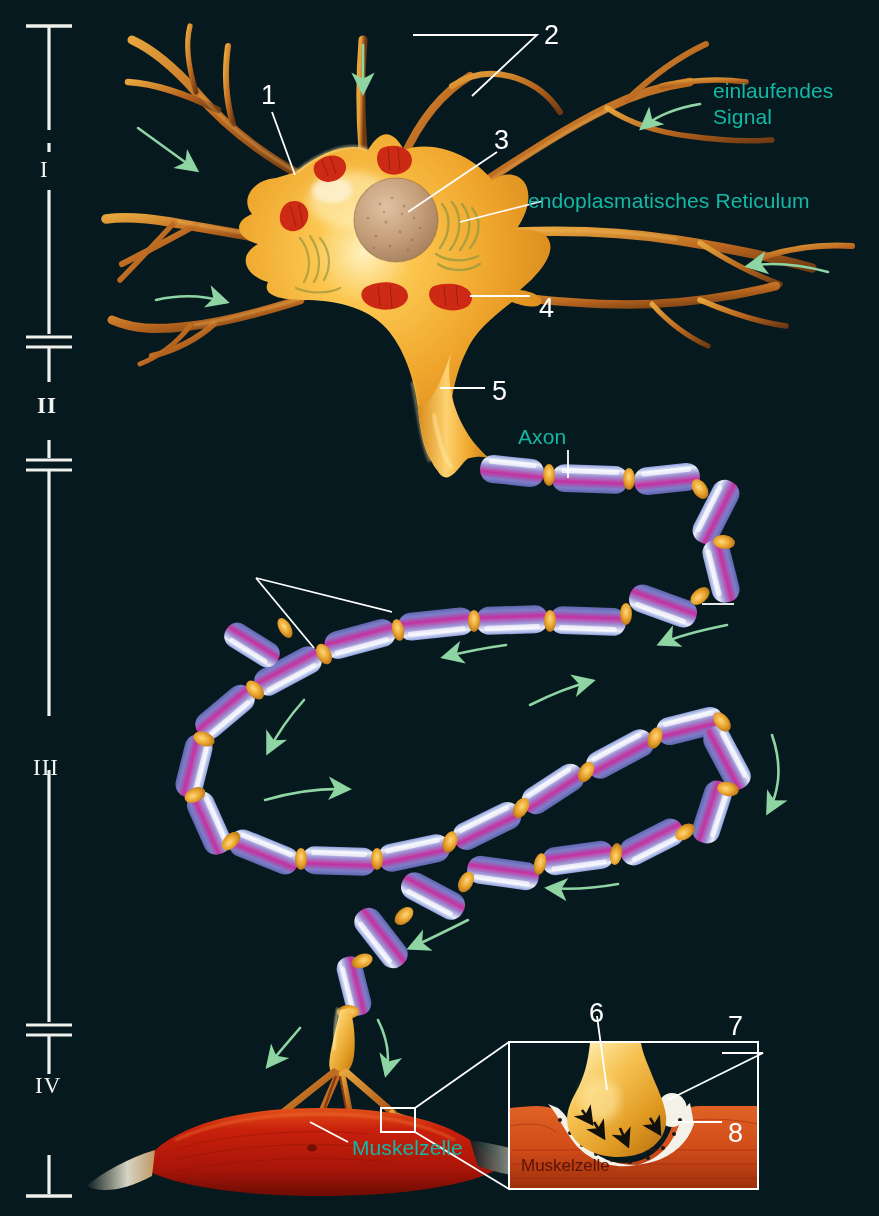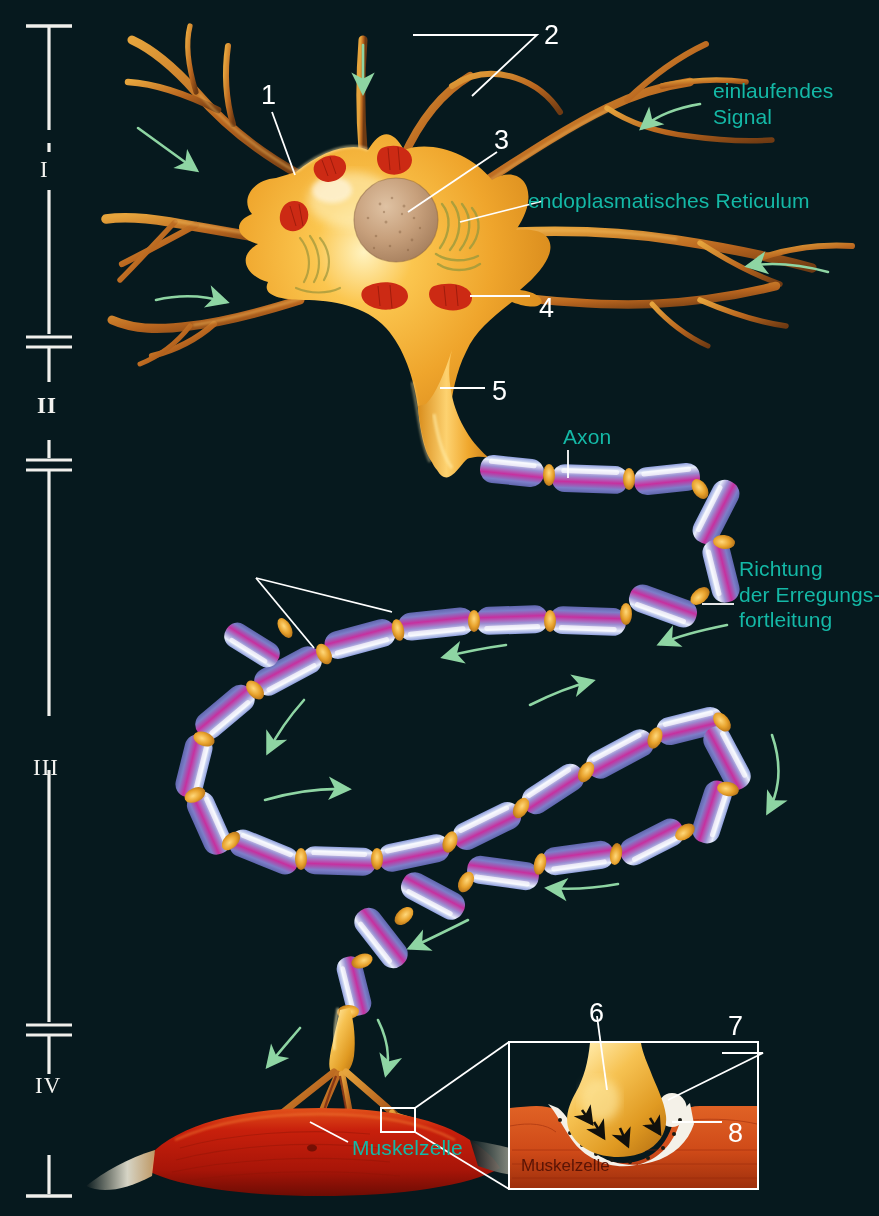--- a/index.html
+++ b/index.html
@@ -679,21 +679,18 @@
   <div class="num" style="left:494px; top:127px;">3</div>
   <div class="num" style="left:539px; top:295px;">4</div>
   <div class="num" style="left:492px; top:378px;">5</div>
   <div class="num" style="left:589px; top:1000px;">6</div>
   <div class="num" style="left:728px; top:1013px;">7</div>
   <div class="num" style="left:728px; top:1120px;">8</div>
 
   <div class="lbl" style="left:713px; top:78px;">einlaufendes
 Signal</div>
   <div class="lbl" style="left:528px; top:201px; transform:translateY(-50%);">endoplasmatisches Reticulum</div>
-  <div class="lbl" style="left:563px; top:424px;text-align:center;">Axon</div>
-  <div class="lbl" style="left:739px; top:556px;">Richtung
-der Erregungs-
-fortleitung</div>
+  <div class="lbl" style="left:518px; top:424px;text-align:center;">Axon</div>
   <div class="lbl" style="left:352px; top:1148px; transform:translateY(-50%);">Muskelzelle</div>
 
   <div class="inset-lbl" style="left:521px; top:1157px;">Muskelzelle</div>
 
 </div>
 
 </body></html>

